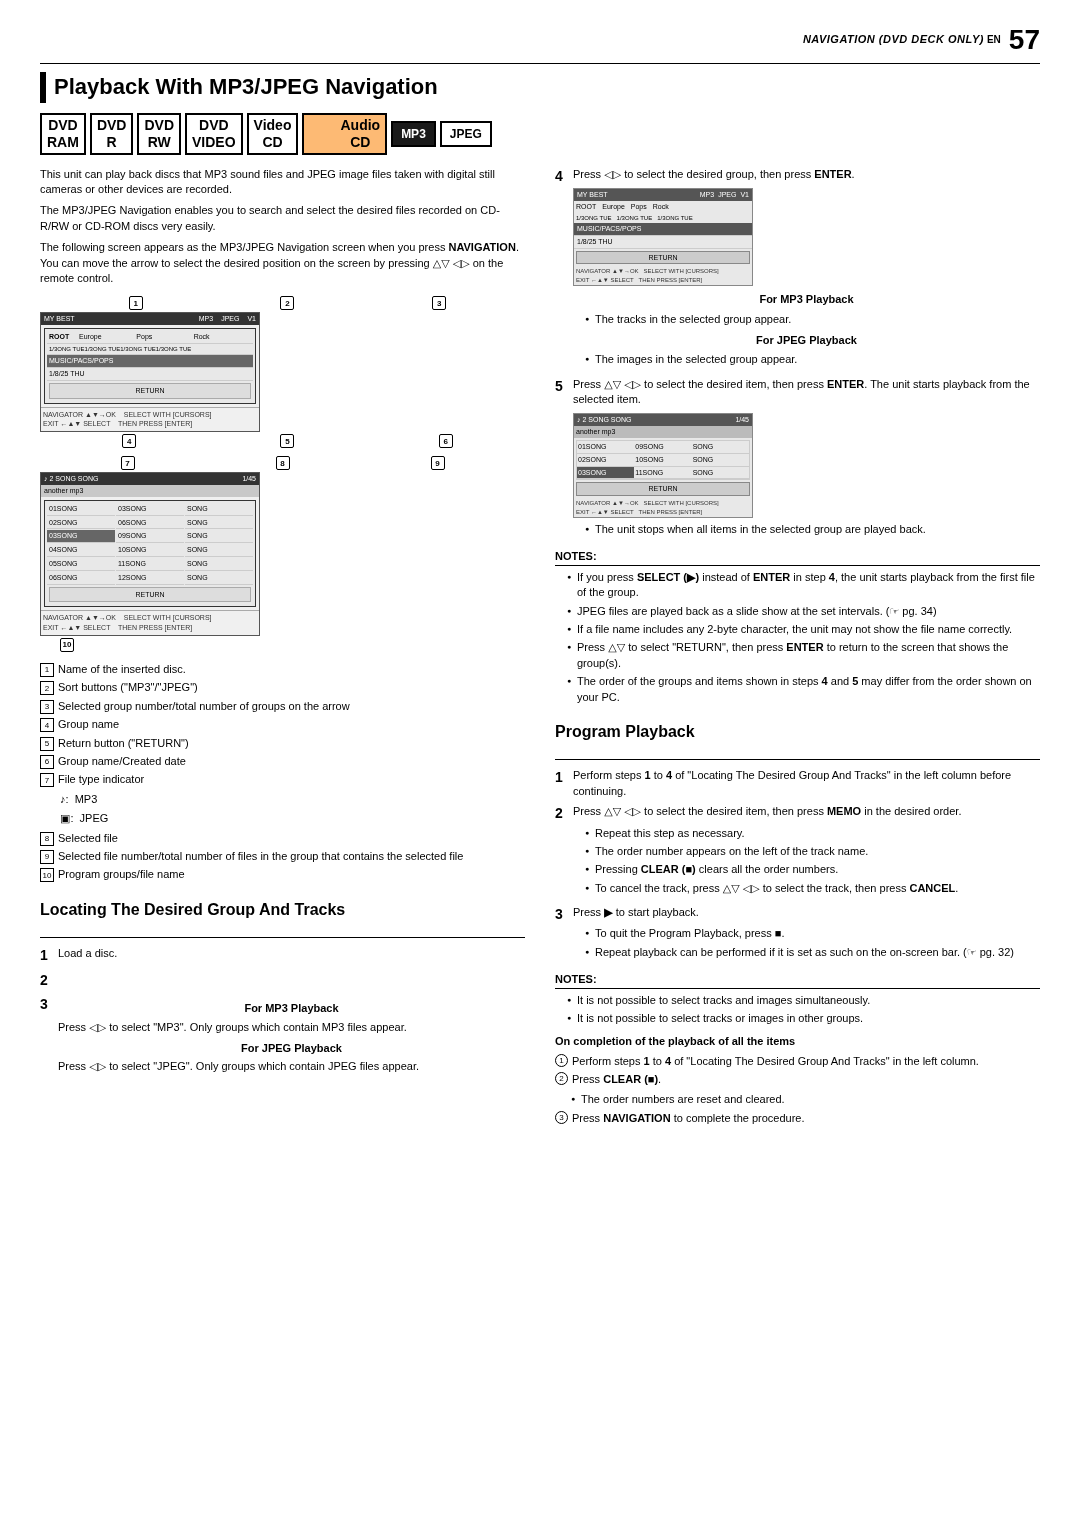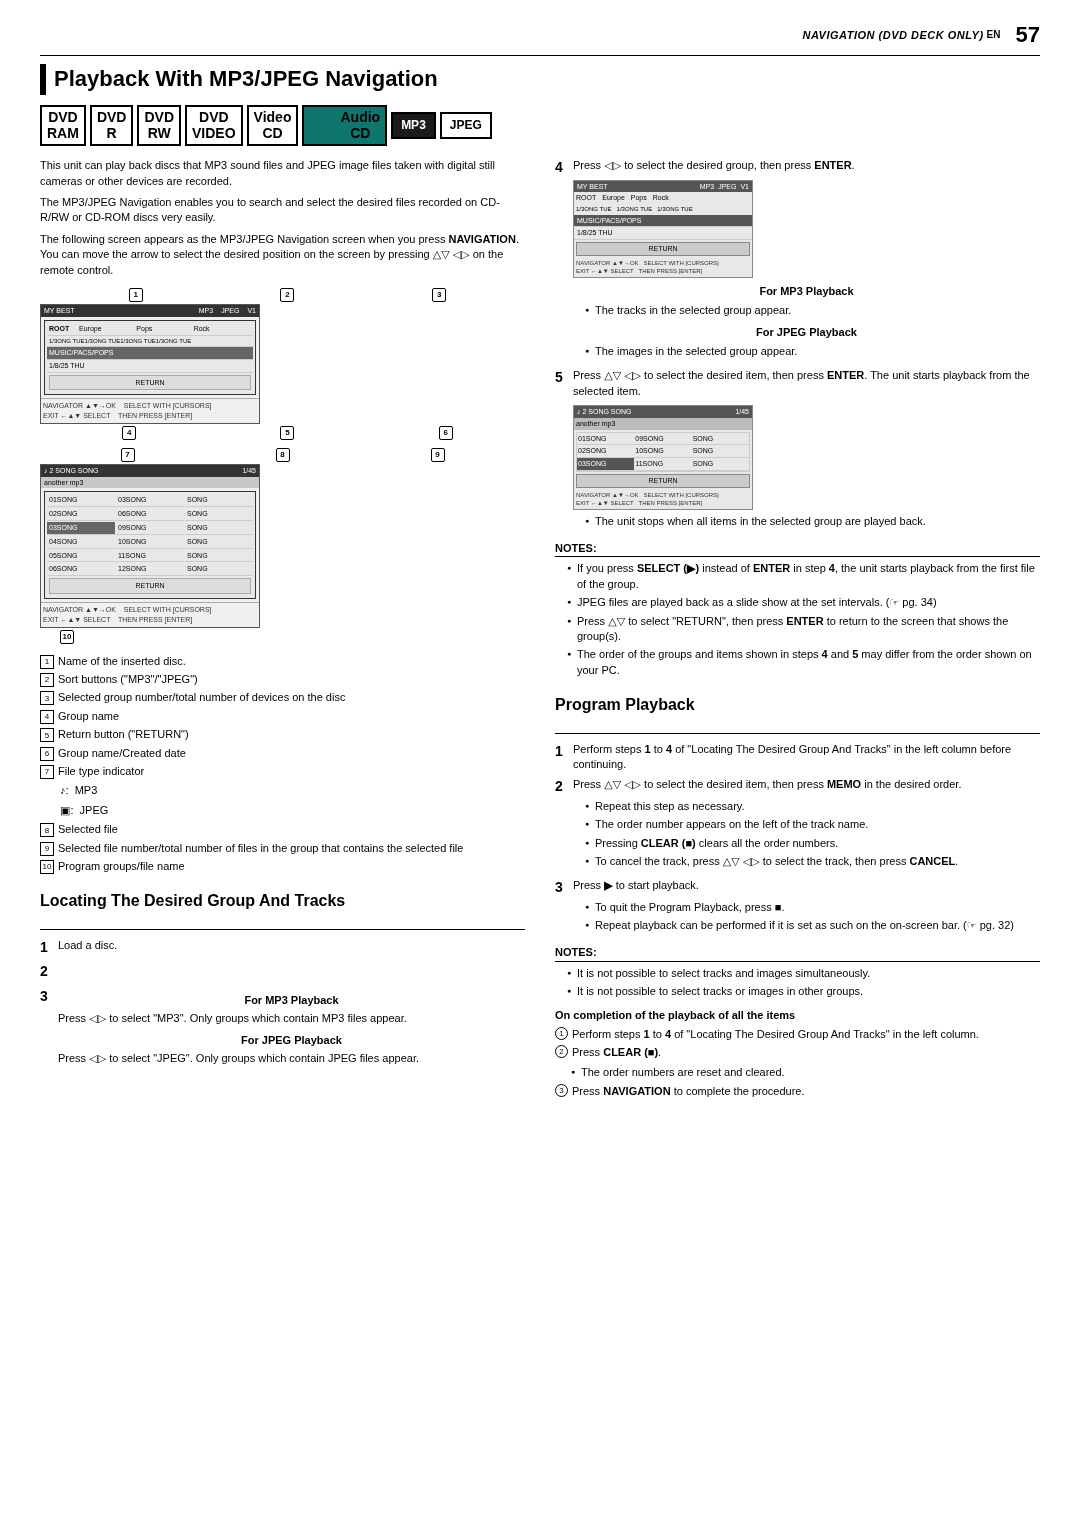--- a/index.html
+++ b/index.html
@@ -23,23 +23,23 @@
       border-bottom: 1px solid #000;
       padding-bottom: 4px;
     }
     .nav-label {
       font-style: italic;
       font-size: 11px;
       font-weight: bold;
       letter-spacing: 0.5px;
     }
     .page-number {
-      font-size: 22px;
-      font-weight: bold;
-      margin-left: 15px;
+      font-size: 28px;
+      font-weight: bold;
+      margin-left: 8px;
     }
     .en-label {
       font-size: 13px;
       font-weight: bold;
       margin-left: 3px;
       vertical-align: super;
       font-size: 10px;
     }
 
     
@@ -64,21 +64,21 @@
     }
     .badge {
       border: 2px solid #000;
       padding: 2px 5px;
       font-size: 14px;
       font-weight: bold;
       text-align: center;
       line-height: 1.2;
     }
     .badge.video { background: #fff; border-color: #000; }
-    .badge.audio-cd { background: #0f766e; border-color: #000; padding-left: 36px; }
+    .badge.audio-cd { background: #fdba74; border-color: #000; padding-left: 36px; }
     .badge.mp3 { background: #1a1a1a; color: #fff; font-size: 12px; padding: 4px 8px; }
     .badge.jpeg { background: #fff; border: 2px solid #000; font-size: 12px; padding: 4px 8px; }
 
     
     .two-col {
       display: flex;
       gap: 30px;
     }
     .col-left {
       flex: 1;
@@ -436,21 +436,21 @@
       <li>
           <span class="nl-num">1</span>
           <span>Name of the inserted disc.</span>
         </li>
       <li>
           <span class="nl-num">2</span>
           <span>Sort buttons ("MP3"/"JPEG")</span>
         </li>
       <li>
           <span class="nl-num">3</span>
-          <span>Selected group number/total number of devices on the disc</span>
+          <span>Selected group number/total number of groups on the arrow</span>
         </li>
       <li>
           <span class="nl-num">4</span>
           <span>Group name</span>
         </li>
       <li>
           <span class="nl-num">5</span>
           <span>Return button ("RETURN")</span>
         </li>
       <li>
@@ -570,20 +570,21 @@
           <li>The unit stops when all items in the selected group are played back.</li>
         </ul>
       </div>
     </div>
 
     <div class="notes-block">
       <div class="notes-title">NOTES:</div>
       <ul class="bullet-list">
         <li>If you press <strong>SELECT (▶)</strong> instead of <strong>ENTER</strong> in step <strong>4</strong>, the unit starts playback from the first file of the group.</li>
         <li>JPEG files are played back as a slide show at the set intervals. (☞ pg. 34)</li>
+        <li>If a file name includes any 2-byte character, the unit may not show the file name correctly.</li>
         <li>Press △▽ to select "RETURN", then press <strong>ENTER</strong> to return to the screen that shows the group(s).</li>
         <li>The order of the groups and items shown in steps <strong>4</strong> and <strong>5</strong> may differ from the order shown on your PC.</li>
       </ul>
     </div>
 
     <div class="subsection-title">Program Playback</div>
 
     <div class="step">
       <span class="step-num">1</span>
       <span class="step-text">Perform steps <strong>1</strong> to <strong>4</strong> of "Locating The Desired Group And Tracks" in the left column before continuing.</span>

